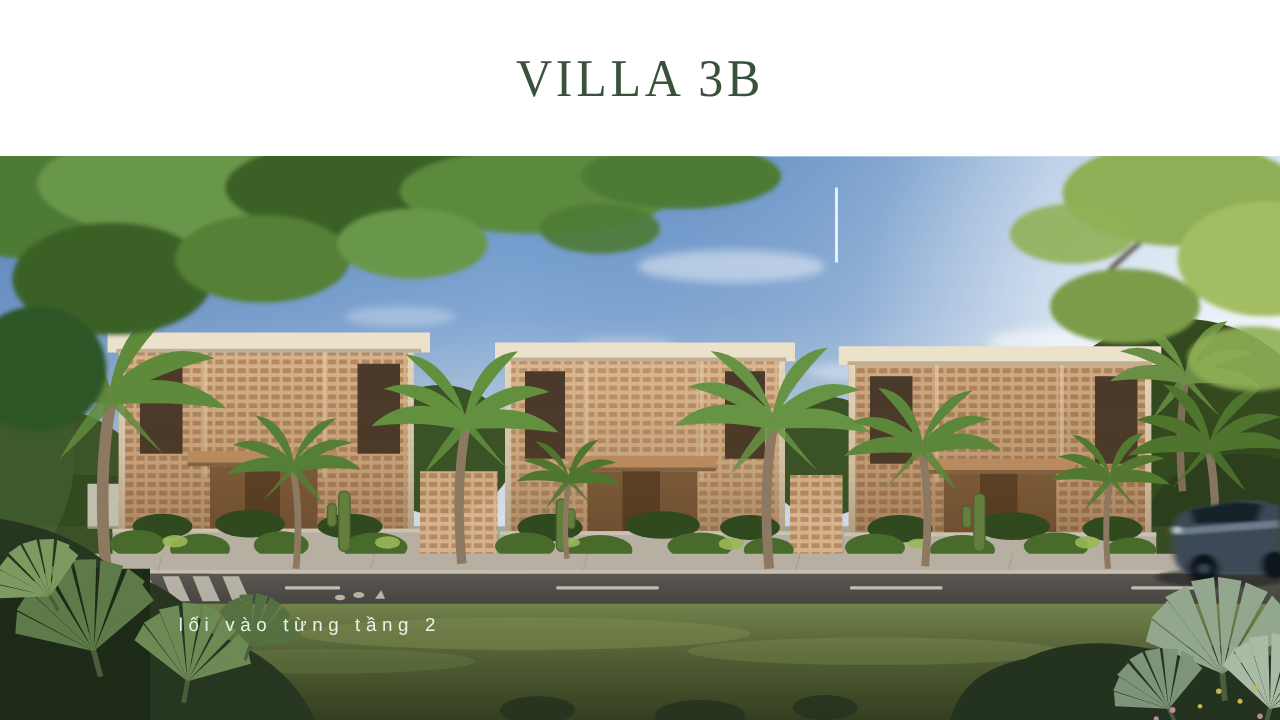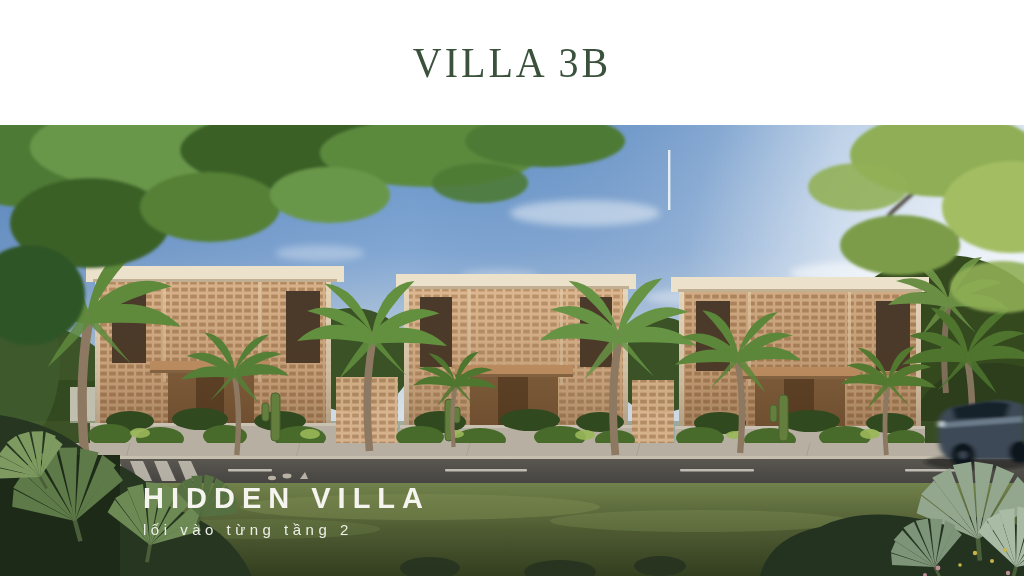--- a/index.html
+++ b/index.html
@@ -354,17 +354,16 @@
           <ellipse cx="900" cy="120" rx="60" ry="30" fill="#7b9c49"></ellipse>
               <ellipse cx="1002" cy="162" rx="52" ry="26" fill="#8fae55" opacity="0.9"></ellipse>
           <ellipse cx="858" cy="62" rx="50" ry="24" fill="#92b058" opacity="0.9"></ellipse>
         </g>
       </g>
     </g>
   </svg>
   </div>
 
   <div class="overlay">
-    <div class="big">HIDDEN VILLA</div>
     <div class="sub">lối vào từng tầng 2</div>
   </div>
 
 </div>
 
 </body></html>

